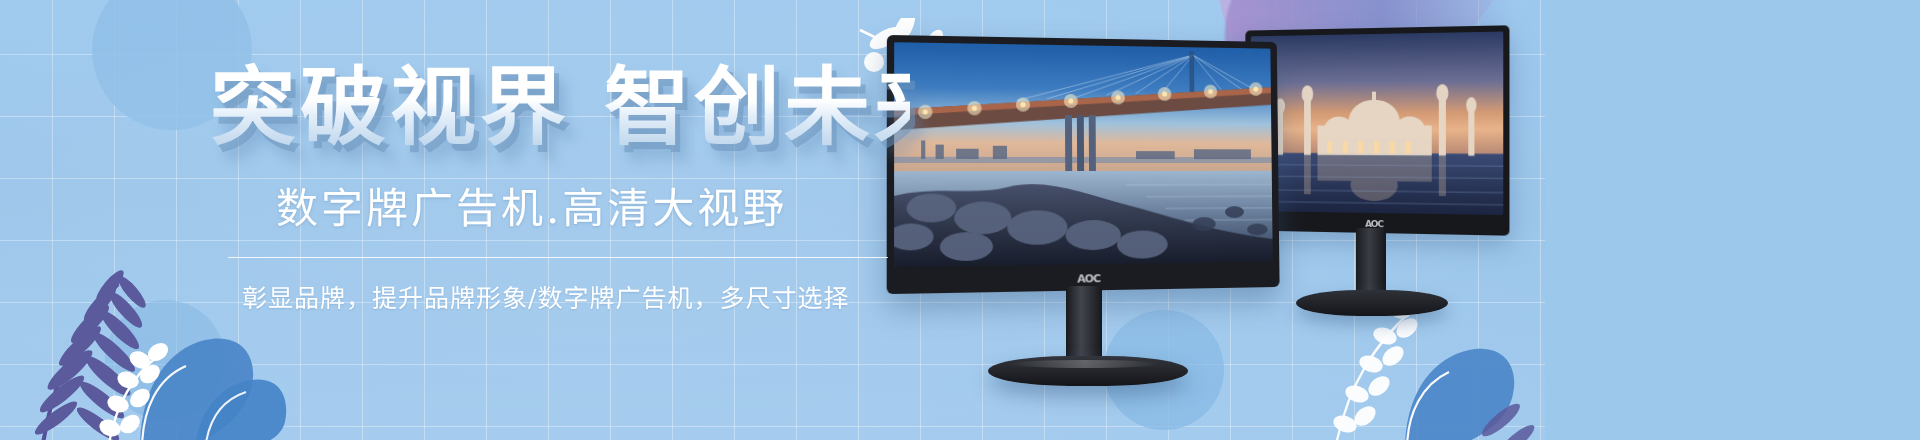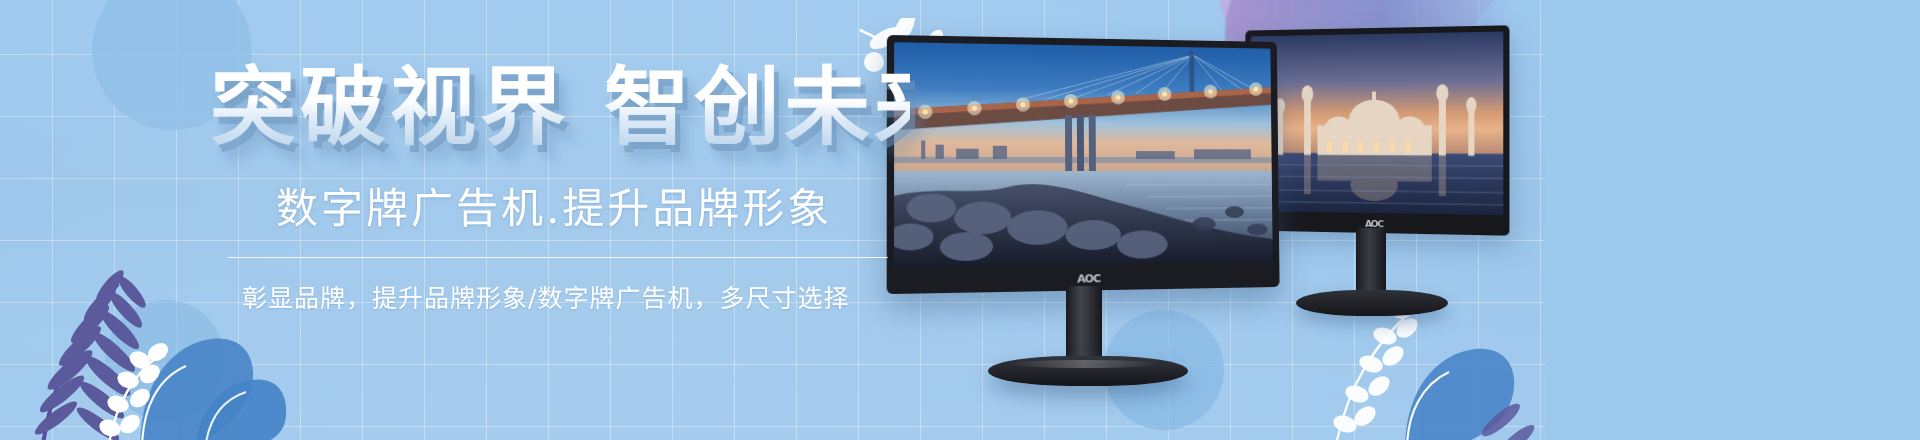--- a/index.html
+++ b/index.html
@@ -265,21 +265,21 @@
       <ellipse cx="142" cy="74" rx="16" ry="7" transform="rotate(-62 142 74)"></ellipse>
       <circle cx="34" cy="44" r="10"></circle>
       <circle cx="56" cy="66" r="9"></circle>
     </g>
   </svg>
 
   <div class="vignette"></div>
 
   <div class="text-wrap">
     <div class="headline">突破视界 智创未来</div>
-    <div class="subtitle">数字牌广告机.提升品牌形象</div>
+    <div class="subtitle">数字牌广告机.高清大视野</div>
     <div class="divider"></div>
     <div class="tagline">彰显品牌，提升品牌形象/数字牌广告机，多尺寸选择</div>
   </div>
 
   <div class="monitors">
 
     <div class="mon mon-back">
       <div class="mb-frame">
         <div class="mb-screen">
           <svg viewBox="0 0 256 180" preserveAspectRatio="none" style="width:100%;height:100%;display:block;">

